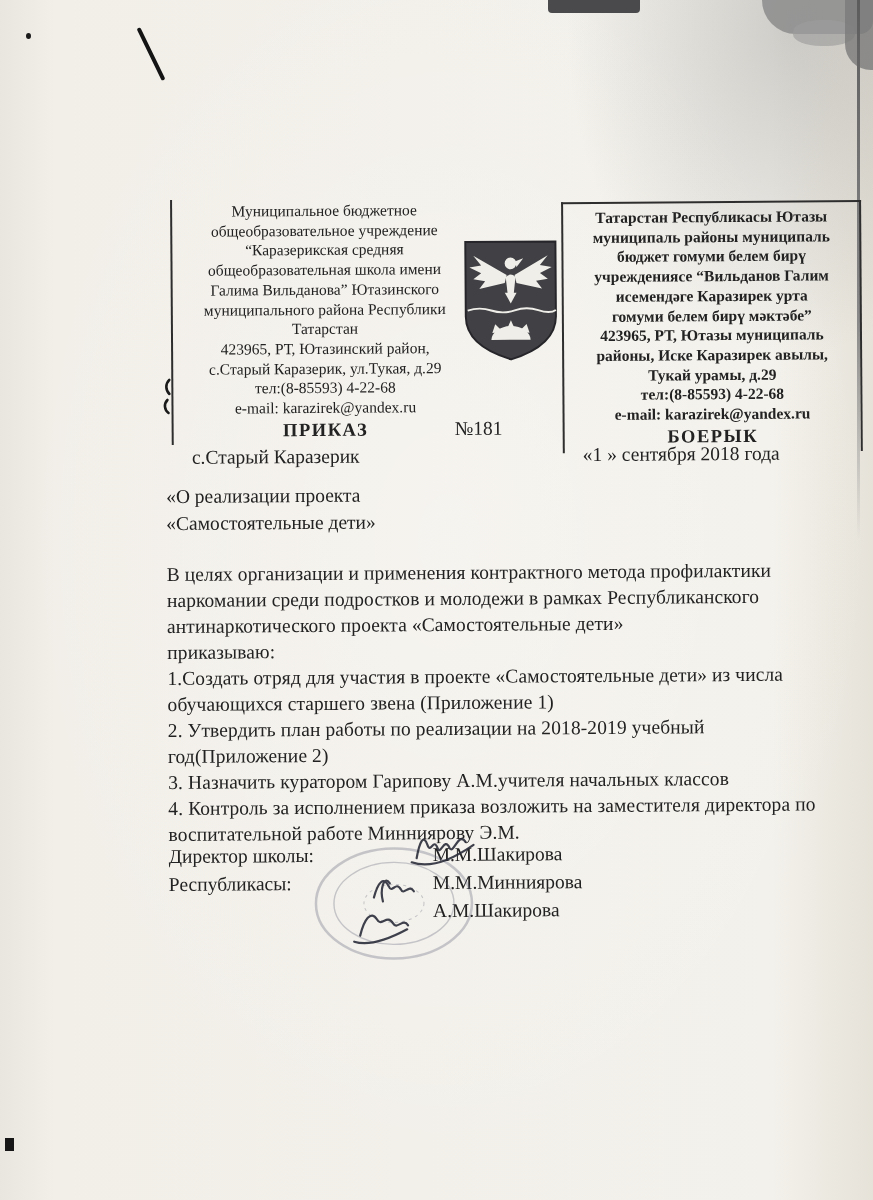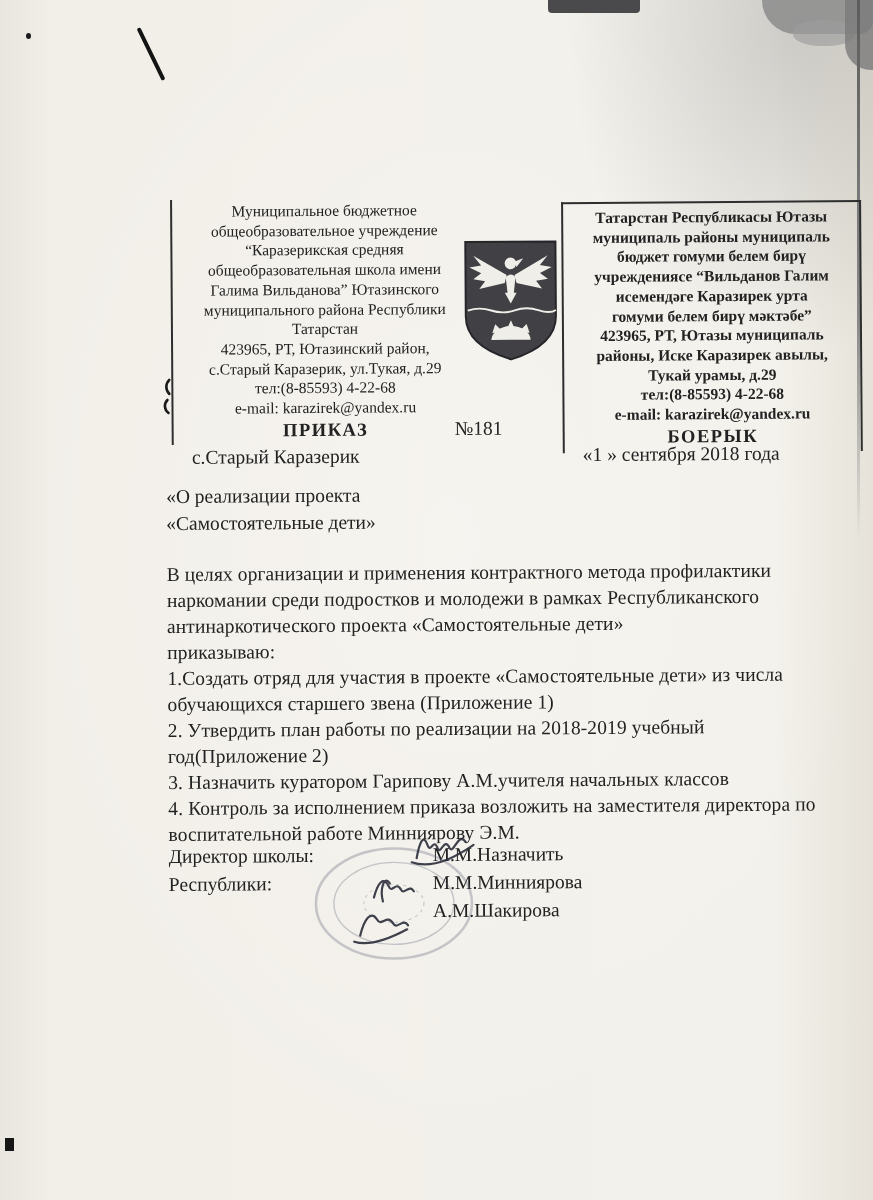--- a/index.html
+++ b/index.html
@@ -133,24 +133,24 @@
 обучающихся старшего звена  (Приложение 1)
 2. Утвердить план работы по реализации на 2018-2019 учебный
 год(Приложение 2)
 3. Назначить куратором Гарипову А.М.учителя начальных классов
 4. Контроль за исполнением приказа возложить на заместителя директора по
 воспитательной работе Минниярову Э.М.</div>
 
     <div class="sigs">
       <div class="sig-row">
         <span class="sig-label">Директор школы:</span>
-        <span class="sig-name">М.М.Назначить</span>
+        <span class="sig-name">М.М.Шакирова</span>
       </div>
       <div class="sig-row">
-        <span class="sig-label">Республики:</span>
+        <span class="sig-label">Республикасы:</span>
         <span class="sig-name">М.М.Минниярова</span>
       </div>
       <div class="sig-row">
         <span class="sig-label"></span>
         <span class="sig-name">А.М.Шакирова</span>
       </div>
     </div>
 
     <svg class="ink" viewBox="0 0 873 1200">
       <g stroke="rgba(95,100,120,0.32)" fill="none">

